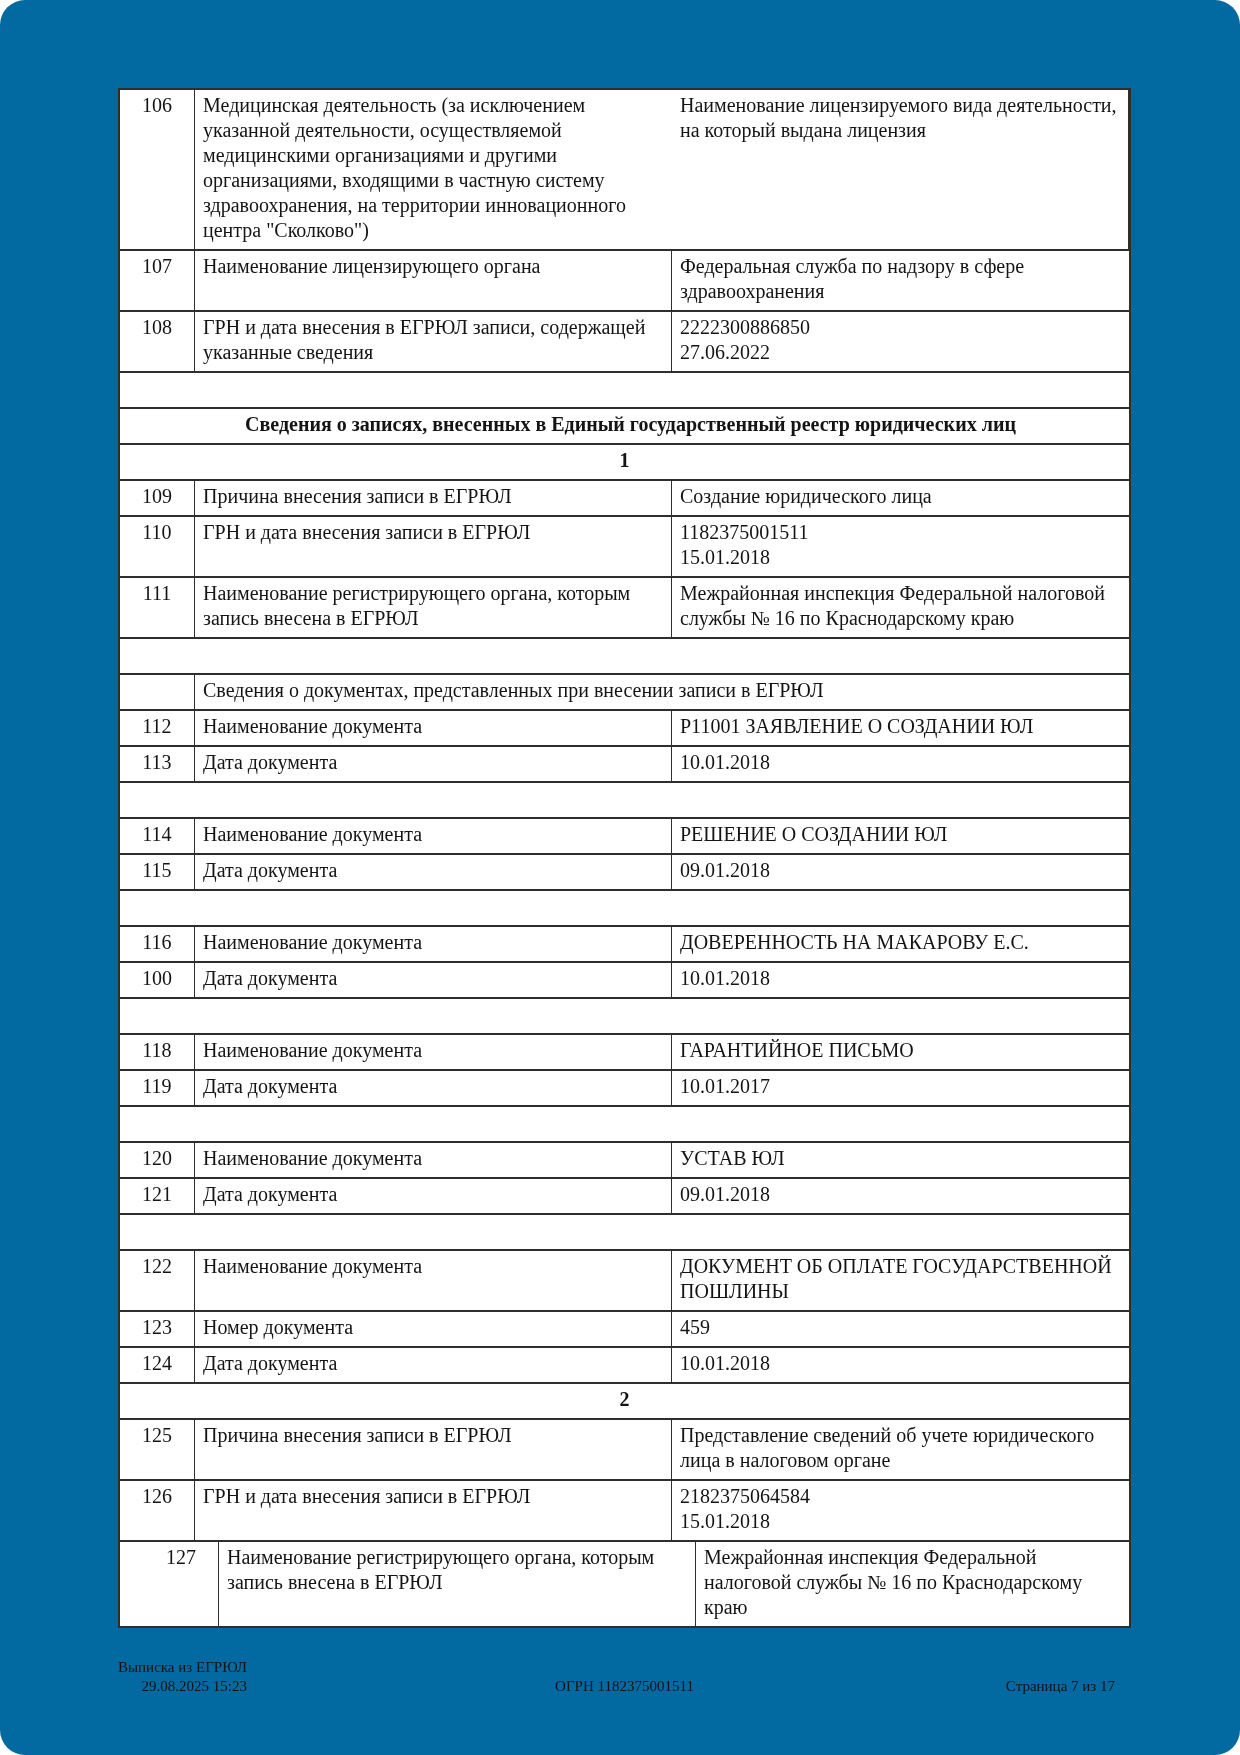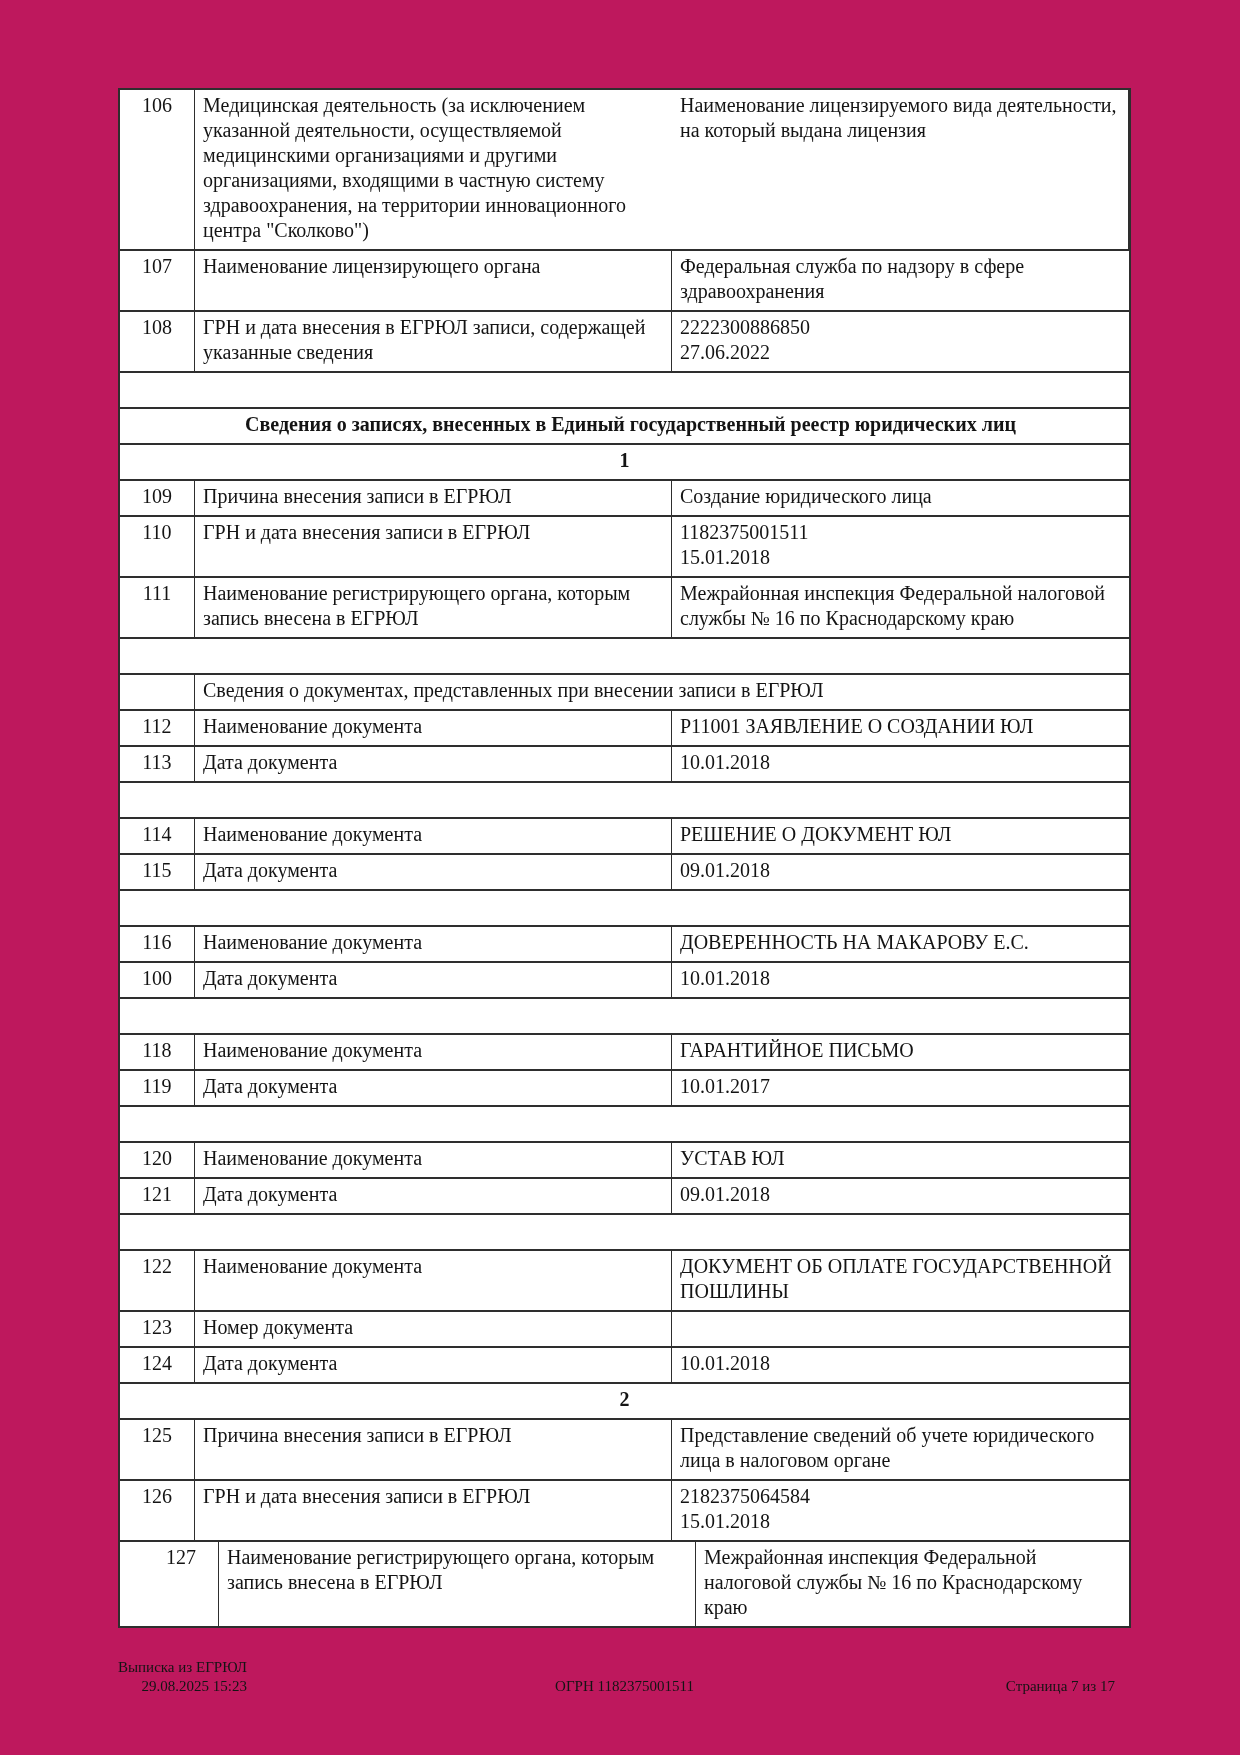--- a/index.html
+++ b/index.html
@@ -7,21 +7,22 @@
   body {
     width: 1240px;
     height: 1755px;
     position: relative;
     font-family: "Liberation Serif", "DejaVu Serif", serif;
     color: #141414;
   }
   .page {
     position: absolute;
     inset: 0;
-    background: #be185d;
+    background: #0369a1;
+    border-radius: 25px;
   }
   .egrul-table {
     position: absolute;
     left: 118px;
     top: 88px;
     width: 1013px;
     border: 2px solid #2e2e2e;
     background: #ffffff;
   }
   .row {
@@ -119,21 +120,21 @@
       </div>
       <div class="row field-row">
         <div class="cell num-cell">113</div>
         <div class="cell label-cell">Дата документа</div>
         <div class="cell value-cell">10.01.2018</div>
       </div>
       <div class="row spacer-row"></div>
       <div class="row field-row">
         <div class="cell num-cell">114</div>
         <div class="cell label-cell">Наименование документа</div>
-        <div class="cell value-cell">РЕШЕНИЕ О ДОКУМЕНТ ЮЛ</div>
+        <div class="cell value-cell">РЕШЕНИЕ О СОЗДАНИИ ЮЛ</div>
       </div>
       <div class="row field-row">
         <div class="cell num-cell">115</div>
         <div class="cell label-cell">Дата документа</div>
         <div class="cell value-cell">09.01.2018</div>
       </div>
       <div class="row spacer-row"></div>
       <div class="row field-row">
         <div class="cell num-cell">116</div>
         <div class="cell label-cell">Наименование документа</div>
@@ -168,20 +169,21 @@
       </div>
       <div class="row spacer-row"></div>
       <div class="row field-row">
         <div class="cell num-cell">122</div>
         <div class="cell label-cell">Наименование документа</div>
         <div class="cell value-cell">ДОКУМЕНТ ОБ ОПЛАТЕ ГОСУДАРСТВЕННОЙ ПОШЛИНЫ</div>
       </div>
       <div class="row field-row">
         <div class="cell num-cell">123</div>
         <div class="cell label-cell">Номер документа</div>
+        <div class="cell value-cell">459</div>
       </div>
       <div class="row field-row">
         <div class="cell num-cell">124</div>
         <div class="cell label-cell">Дата документа</div>
         <div class="cell value-cell">10.01.2018</div>
       </div>
       <div class="row group-row cell">2</div>
       <div class="row field-row">
         <div class="cell num-cell">125</div>
         <div class="cell label-cell">Причина внесения записи в ЕГРЮЛ</div>

